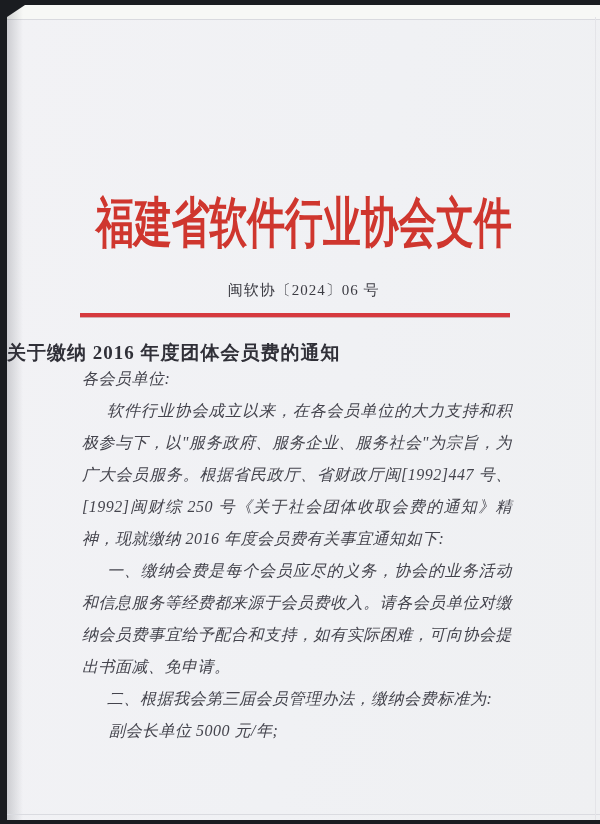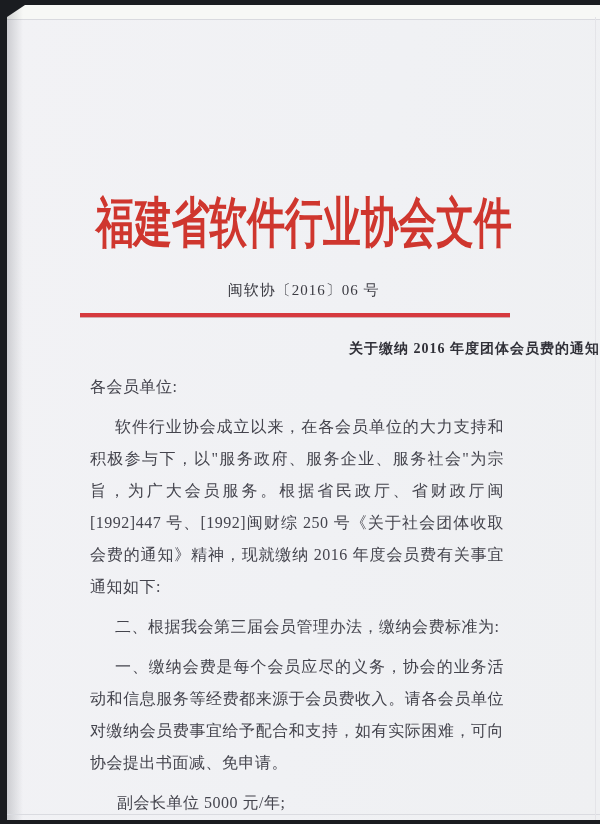--- a/index.html
+++ b/index.html
@@ -66,59 +66,59 @@
   }
   .red-divider {
     position: absolute; top: 308px; left: 73px;
     width: 430px; height: 4px;
     background: #d6393e;
     box-shadow: 0 1px 0 rgba(160,40,45,0.35);
   }
   .notice-title {
     position: absolute; top: 335px; left: 0; width: 100%;
     margin: 0;
-    text-align: right;
-    font-size: 14px; font-weight: bold;
+    text-align: left;
+    font-size: 19px; font-weight: bold;
     letter-spacing: 1px;
     color: #303038;
   }
   .doc-body {
     position: absolute; top: 358px; left: 75px;
     width: 430px;
     font-size: 16px;
     line-height: 32px;
     letter-spacing: 0.5px;
     color: #44444d;
     text-align: justify;
   }
-  .doc-body p { margin: 8px; }
+  .doc-body p { margin: 0; font-style: italic; }
   .salutation { text-indent: 0; }
   .para { text-indent: 25px; }
   .fee-line { text-indent: 27px; text-align: left; }
 </style>
 </head>
 <body>
 
 <div class="paper">
   <div class="scanner-strip"></div>
   <div class="left-shadow"></div>
   <div class="corner-wedge"></div>
   <div class="bottom-edge-line"></div>
   <div class="right-fold-line"></div>
 
   <div class="letterhead">
     <span class="letterhead-inner">福建省软件行业协会文件</span>
   </div>
 
-  <div class="doc-number">闽软协〔2016〕06 号</div>
+  <div class="doc-number">闽软协〔2024〕06 号</div>
 
   <div class="red-divider"></div>
 
   <h1 class="notice-title">关于缴纳 2016 年度团体会员费的通知</h1>
 
   <div class="doc-body">
     <p class="salutation">各会员单位:</p>
     <p class="para">软件行业协会成立以来，在各会员单位的大力支持和积极参与下，以"服务政府、服务企业、服务社会"为宗旨，为广大会员服务。根据省民政厅、省财政厅闽[1992]447 号、[1992]闽财综 250 号《关于社会团体收取会费的通知》精神，现就缴纳 2016 年度会员费有关事宜通知如下:</p>
+    <p class="para">一、缴纳会费是每个会员应尽的义务，协会的业务活动和信息服务等经费都来源于会员费收入。请各会员单位对缴纳会员费事宜给予配合和支持，如有实际困难，可向协会提出书面减、免申请。</p>
     <p class="para">二、根据我会第三届会员管理办法，缴纳会费标准为:</p>
-    <p class="para">一、缴纳会费是每个会员应尽的义务，协会的业务活动和信息服务等经费都来源于会员费收入。请各会员单位对缴纳会员费事宜给予配合和支持，如有实际困难，可向协会提出书面减、免申请。</p>
     <p class="fee-line">副会长单位 5000 元/年;</p>
   </div>
 </div>
 
 </body></html>

